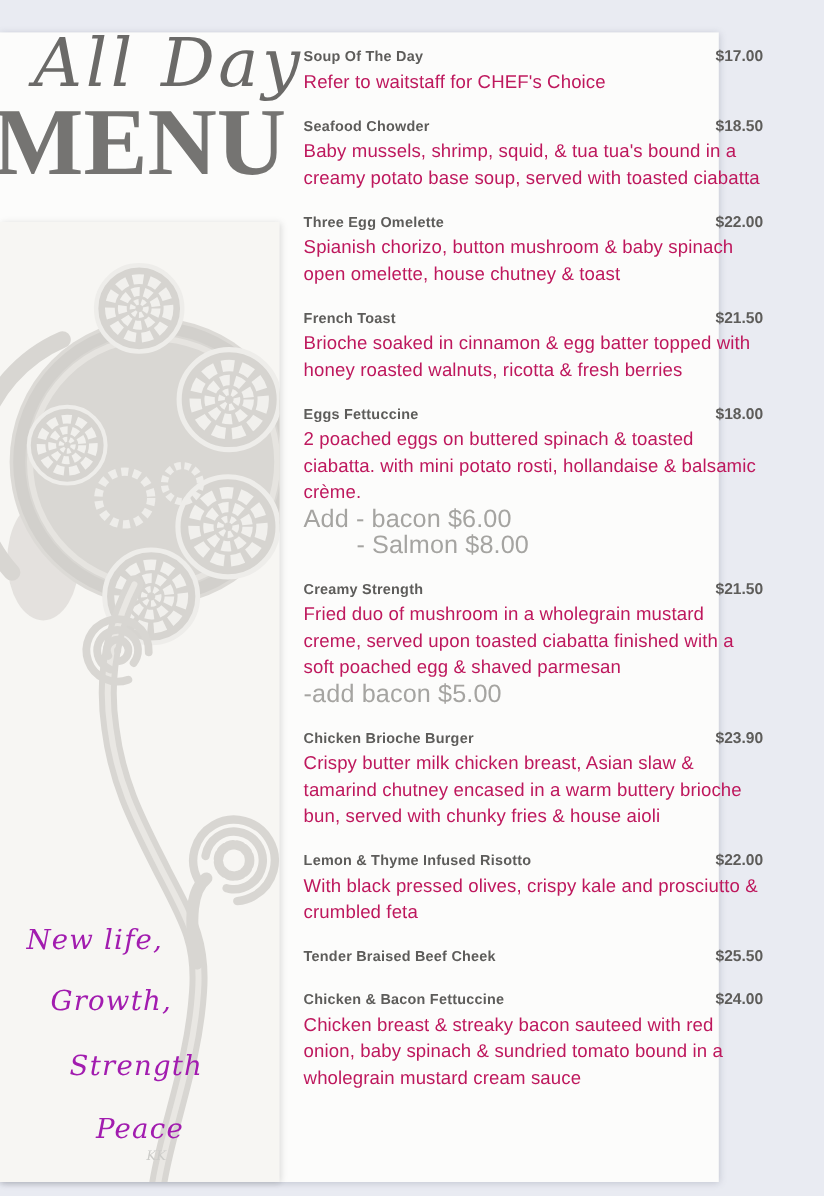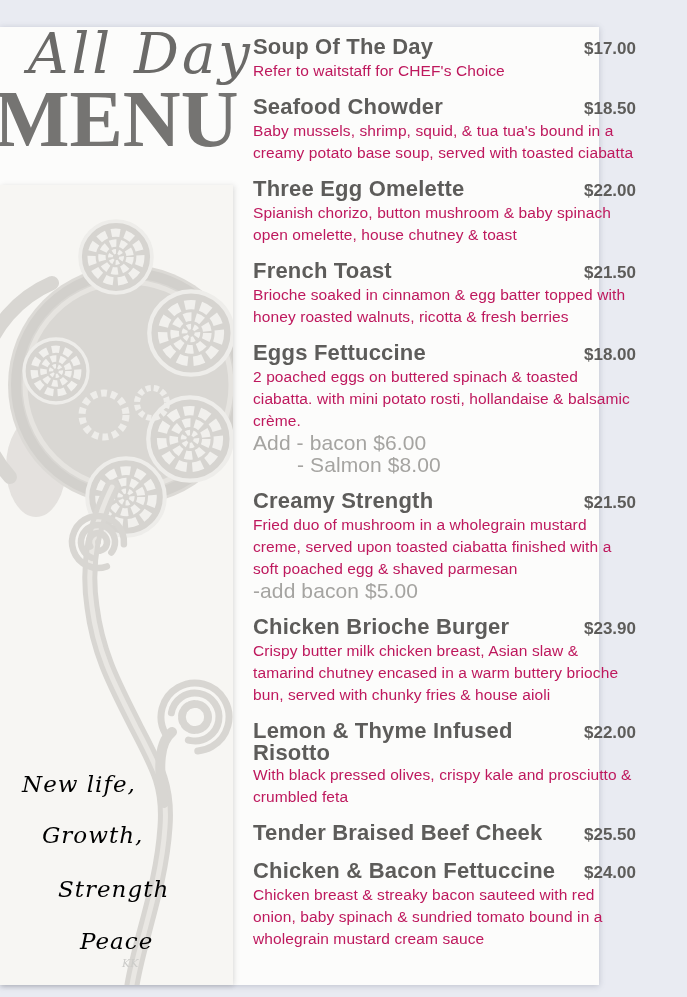--- a/index.html
+++ b/index.html
@@ -9,31 +9,31 @@
         box-shadow:0 1px 6px rgba(90,95,120,.30);}
   
   .title-script{position:absolute;left:28px;top:-6px;font-family:"DejaVu Serif",serif;
         font-style:italic;font-size:56px;color:#6b6a68;letter-spacing:3px;white-space:nowrap;}
   .title-caps{position:absolute;left:-6px;top:52px;font-family:"Liberation Serif",serif;
         font-weight:700;font-size:80px;line-height:1;color:#757472;letter-spacing:0;white-space:nowrap;}
   
   .art-panel{position:absolute;left:0;top:158px;width:233px;height:800px;background:#f7f6f3;
         box-shadow:2px 0 6px rgba(0,0,0,.07),0 2px 5px rgba(0,0,0,.08);overflow:hidden;}
   .art-panel svg{position:absolute;left:0;top:0;}
-  .q{position:absolute;font-family:"DejaVu Serif",serif;font-style:italic;color:#000000;
+  .q{position:absolute;font-family:"DejaVu Serif",serif;font-style:italic;color:#a21caf;
         font-size:23px;letter-spacing:1px;white-space:nowrap;z-index:2;}
   .q0{left:22px;top:586px}.q1{left:42px;top:637px}.q2{left:58px;top:691px}.q3{left:80px;top:743px}
   .signature{position:absolute;left:122px;top:772px;font-family:"DejaVu Serif",serif;
         font-style:italic;font-size:11px;color:#ccccc9;z-index:2;}
   
   .menu-col{position:absolute;left:253px;top:9px;width:383px;}
   .menu-item{margin-bottom:14px;}
   .head{display:flex;justify-content:space-between;align-items:baseline;}
-  .name{font-size:22px;font-weight:700;color:#5d5c5a;letter-spacing:.2px;line-height:22px;}
-  .price{font-size:17px;font-weight:700;color:#5d5c5a;line-height:22px;}
+  .name{font-size:12px;font-weight:700;color:#5d5c5a;letter-spacing:.2px;line-height:22px;}
+  .price{font-size:13px;font-weight:700;color:#5d5c5a;line-height:22px;}
   .desc{font-size:15.5px;color:#be185d;line-height:22px;letter-spacing:.1px;}
   .extra{font-size:21px;color:#a5a4a1;line-height:22px;letter-spacing:.1px;}
   .extra.indent{padding-left:44px;}
 </style>
 </head>
 <body>
 
 <div class="canvas">
   <div class="page">
 

